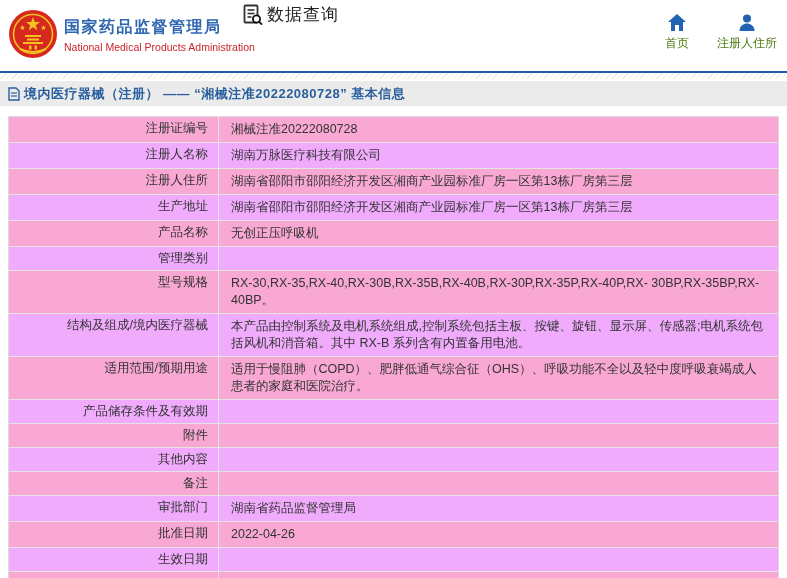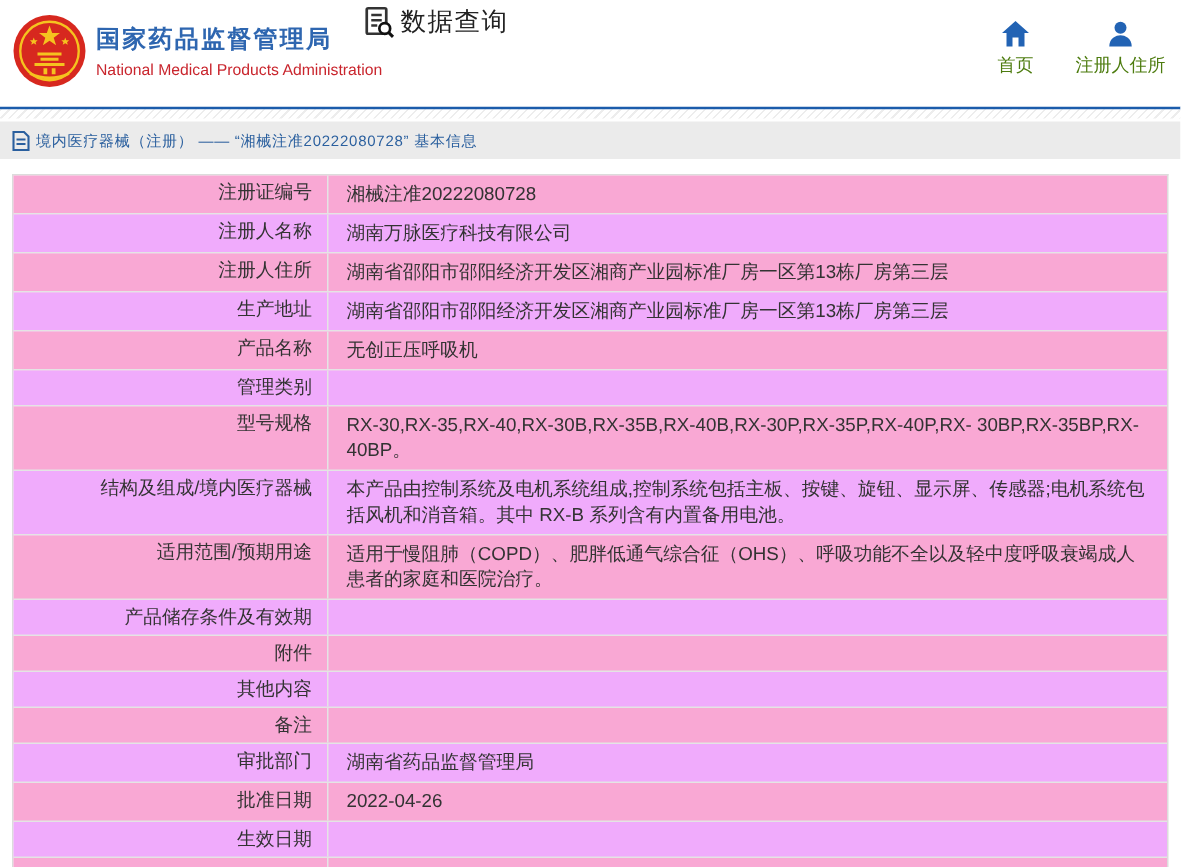--- a/index.html
+++ b/index.html
@@ -21,21 +21,21 @@
   .nav-item { display:flex; flex-direction:column; align-items:center; cursor:pointer; }
   .nav-item .nic { width:20px; height:19px; margin-bottom:3px; }
   .nav-label { font-size:12px; color:#4d7c0f; white-space:nowrap; }
 
   .header-line { height:2px; background:#1b5cab; }
   .hatch { height:6px; background:repeating-linear-gradient(135deg,#ededed 0 1px,#ffffff 1px 4px); }
 
   
   .breadcrumb { margin-top:2px; height:25px; background:#ebebeb; display:flex; align-items:center; padding-left:8px; }
   .breadcrumb .bic { width:12px; height:14px; margin-right:4px; }
-  .breadcrumb-text { font-size:10px; color:#2a5f9e; letter-spacing:0.5px; }
+  .breadcrumb-text { font-size:13px; color:#2a5f9e; letter-spacing:0.5px;font-weight:bold; }
 
   
   .table-wrap { margin:10px 8px 0 8px; border:1px solid #dcdcdc; border-bottom:1px solid #cfcfcf; }
   .trow { display:flex; border-bottom:1px solid #e4e4e4; min-height:23px; background:#f9a8d4; }
   .trow:last-child { border-bottom:none; }
   .trow.alt { background:#f0abfc; }
   .tlabel { flex:0 0 210px; width:210px; text-align:right; padding:4px 10px 4px 4px;
             border-right:1px solid #e4e4e4; font-size:12.5px; line-height:15px; color:#333;
             display:flex; justify-content:flex-end; align-items:flex-start; }
   .tlabel .txt { display:inline-block; }

